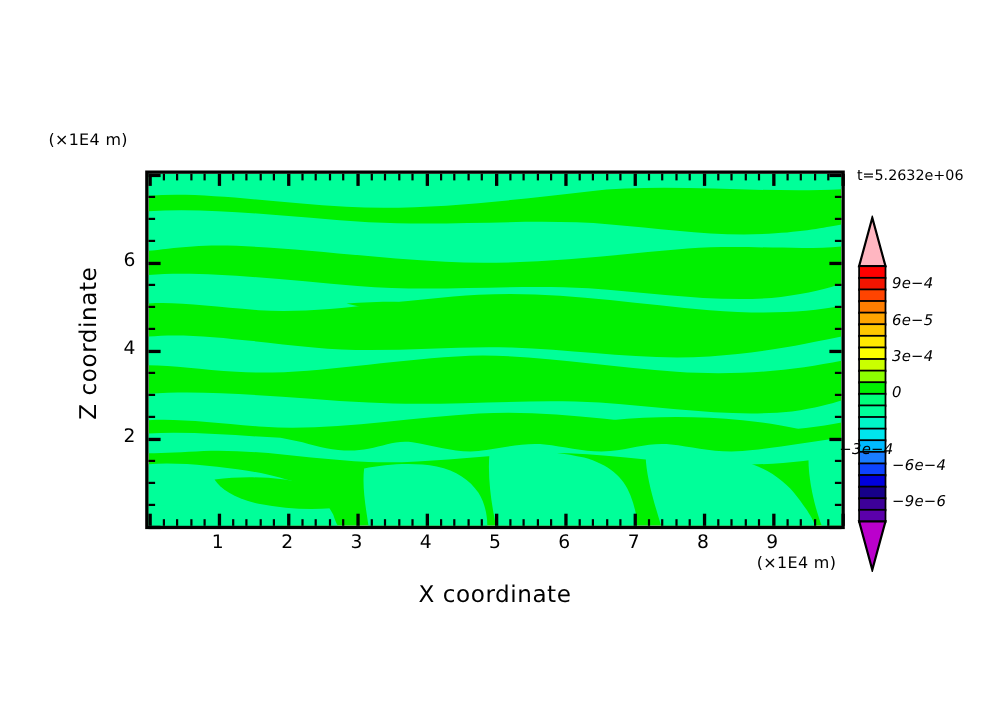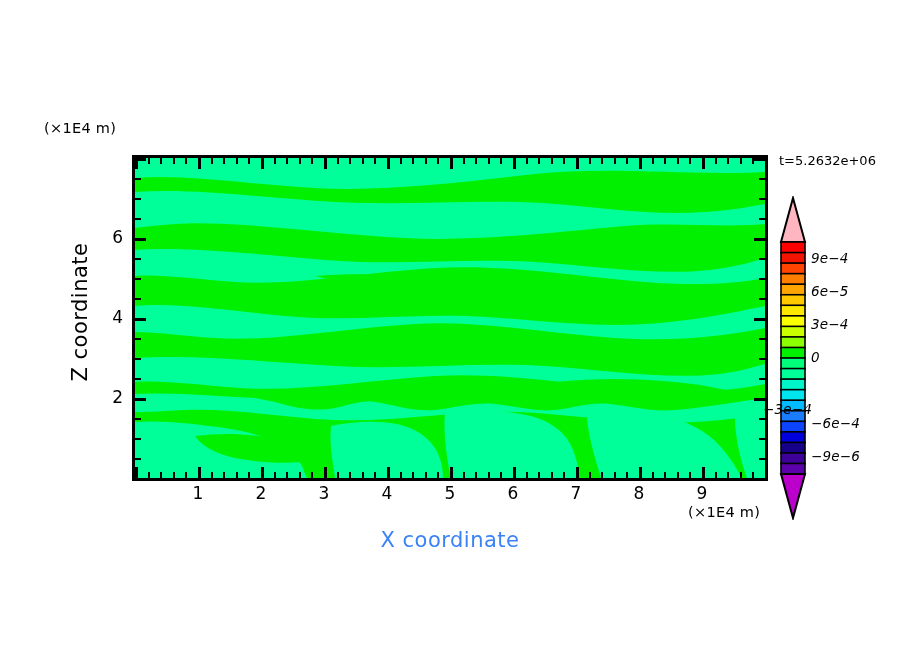--- a/index.html
+++ b/index.html
@@ -56,21 +56,21 @@
   }
 
   
   #x-axis-title {
     position: absolute;
     left: 235px;
     top: 528px;
     width: 430px;
     text-align: center;
     font-size: 21px;
-    color: #3b82f6;
+    color: #000000;
     white-space: pre;
     letter-spacing: 0.5px;
   }
   #y-axis-title {
     position: absolute;
     left: -20px;
     top: 300px;
     width: 200px;
     text-align: center;
     font-size: 21px;

